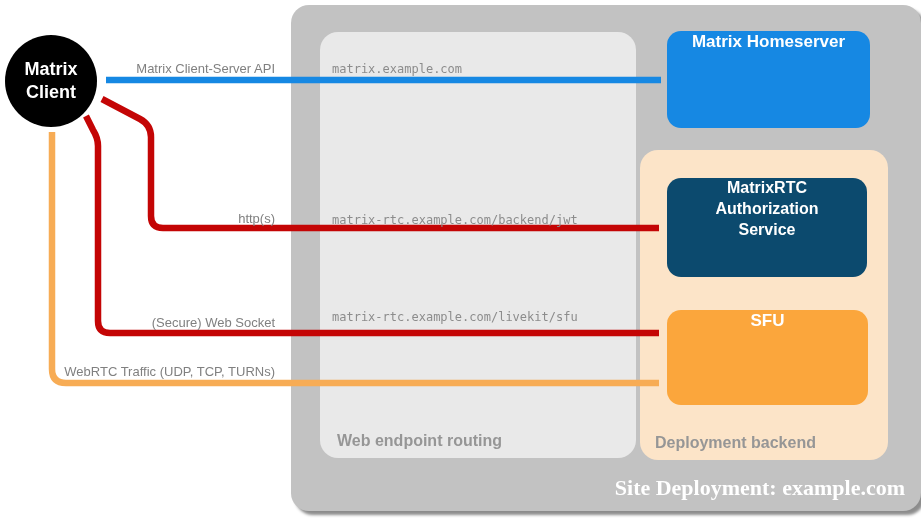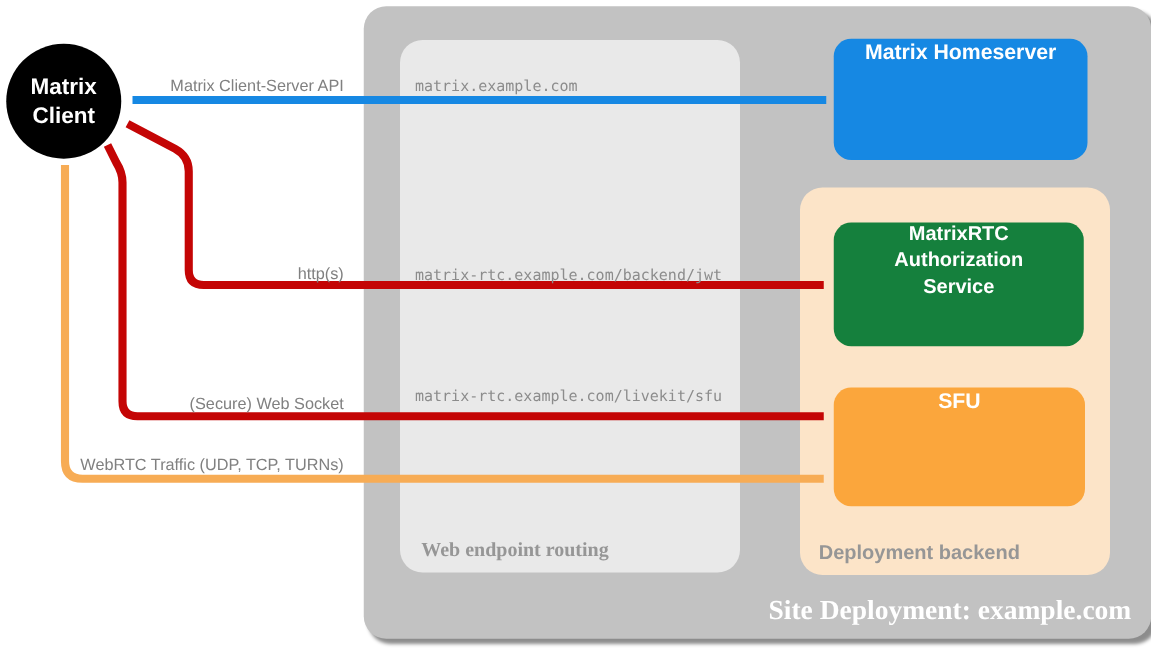--- a/index.html
+++ b/index.html
@@ -8,22 +8,22 @@
     font-family:"Liberation Sans",sans-serif;background:#ffffff;
   }
   
   .site-box{
     position:absolute;left:291px;top:5px;width:630px;height:506px;
     background:#c2c2c2;border-radius:18px;
     box-shadow:4px 4px 3px rgba(0,0,0,0.45);
     z-index:1;
   }
   .routing-box{
-    position:absolute;left:320px;top:32px;width:272px;height:426px;
-    background:#e9e9e9;border-radius:18px;z-index:2;font-family:Liberation Serif, serif;
+    position:absolute;left:320px;top:32px;width:316px;height:426px;
+    background:#e9e9e9;border-radius:18px;z-index:2;
   }
   .backend-box{
     position:absolute;left:640px;top:150px;width:248px;height:310px;
     background:#fce4c8;border-radius:18px;z-index:2;
   }
   .group-caption{
     position:absolute;font-weight:bold;font-size:16px;color:#969696;
     white-space:nowrap;
   }
   .routing-caption{left:17px;bottom:8px;}
@@ -32,21 +32,21 @@
     position:absolute;right:16px;bottom:10px;
     font-weight:bold;font-size:22px;color:#ffffff;white-space:nowrap;font-family:Liberation Serif, serif;
   }
   
   .node{
     position:absolute;display:flex;align-items:flex-start;justify-content:center;
     text-align:center;color:#ffffff;font-weight:bold;border-radius:14px;
     z-index:3;line-height:1.3;
   }
   .node-homeserver{left:667px;top:31px;width:203px;height:97px;background:#1688e3;font-size:17px;}
-  .node-auth{left:667px;top:178px;width:200px;height:99px;background:#15803d;font-size:16px;padding:0;box-sizing:border-box;}
+  .node-auth{left:667px;top:178px;width:200px;height:99px;background:#0c4a6e;font-size:16px;padding:0;box-sizing:border-box;}
   .node-auth span{display:block;width:140px;margin:0 auto;}
   .node-sfu{left:667px;top:310px;width:201px;height:95px;background:#fba63c;font-size:17px;}
   .node-client{
     position:absolute;left:5px;top:35px;width:92px;height:92px;border-radius:50%;
     background:#000000;display:flex;align-items:center;justify-content:center;
     text-align:center;color:#ffffff;font-weight:bold;font-size:18px;line-height:1.3;
     z-index:3;
   }
   .node-client span{display:block;width:64px;}
   

